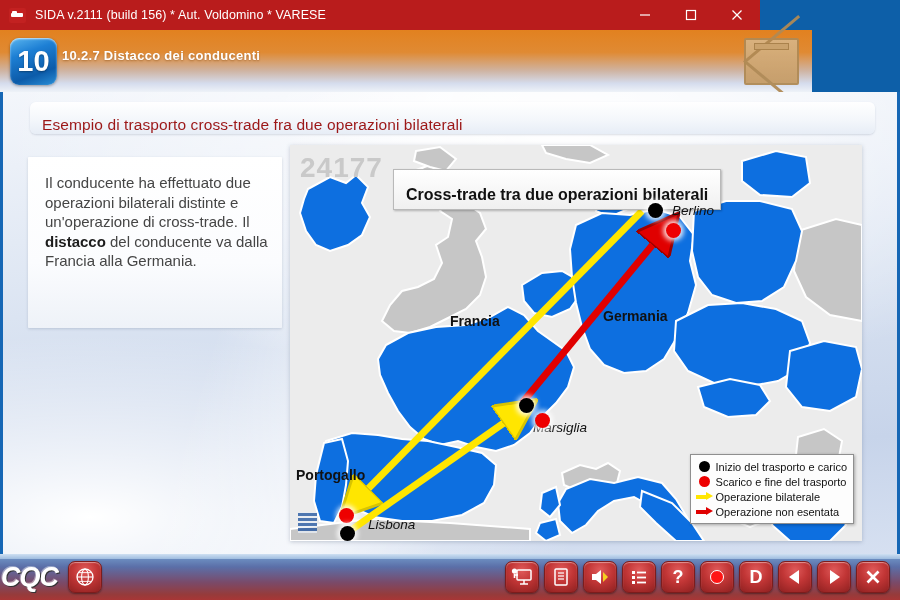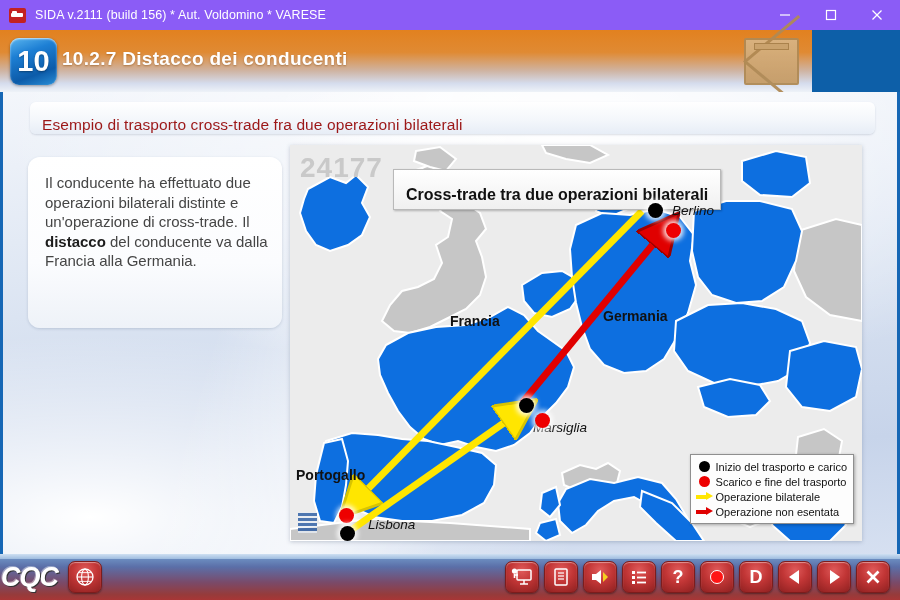--- a/index.html
+++ b/index.html
@@ -10,22 +10,22 @@
   }
   .app {
     position: relative;
     width: 900px;
     height: 600px;
     overflow: hidden;
   }
 
   
   .titlebar {
-    position: absolute; left: 0; top: 0; width: 900px; height: 30px;
-    background: #8b5cf6;
+    position: absolute; left: 0; top: 0; width: 760px; height: 30px;
+    background: #b91c1c;
     display: flex; align-items: center;
   }
   .tb-icon {
     width: 17px; height: 15px; margin-left: 9px; margin-right: 9px;
     background: #c32121; border-radius: 2px;
     position: relative; flex: none;
   }
   .tb-icon::before {
     content: ""; position: absolute; left: 2px; top: 5px;
     width: 12px; height: 4px; background: #fff; border-radius: 1px;
@@ -54,21 +54,21 @@
     position: absolute; left: 10px; top: 8px; width: 47px; height: 47px;
     border-radius: 9px;
     background: linear-gradient(160deg, #5bb6ef 0%, #1d7fd4 32%, #0c5ba9 72%, #2a8fd8 100%);
     box-shadow: inset 0 1px 2px rgba(255,255,255,.75), 0 1px 3px rgba(0,0,0,.35);
     display: flex; align-items: center; justify-content: center;
     color: #fff; font-size: 29px; font-weight: bold; line-height: 1;
     text-shadow: 0 1px 2px rgba(0,0,0,.35);
   }
   .header-title {
     position: absolute; left: 62px; top: 18px;
-    color: #ffffff; font-size: 19px; font-weight: bold;
+    color: #ffffff; font-size: 13px; font-weight: bold;
     text-shadow: 0 1px 2px rgba(120,60,0,.45);
     letter-spacing: .3px;
   }
   .crate {
     position: absolute; right: 13px; top: 8px; width: 55px; height: 47px;
     background: linear-gradient(180deg, #d9b483 0%, #c69c66 100%);
     border: 2px solid #b08a55; border-radius: 2px;
     opacity: .95;
   }
   .crate::before, .crate::after {
@@ -112,21 +112,21 @@
     z-index: 4;
   }
   .subtitle-text {
     margin-left: 12px; color: #9c1717; font-size: 15.5px; letter-spacing: .1px;
   }
 
   
   .info-panel {
     position: absolute; left: 28px; top: 157px; width: 254px; min-height: 171px;
     background: linear-gradient(180deg, #ffffff 0%, #fbfcfe 62%, #eef2f8 100%);
-    border-radius: 12px;
+    border-radius: 1px;
     box-shadow: 0 1px 3px rgba(60,80,110,.2);
     padding: 16px 14px 14px 17px;
     z-index: 3;
   }
   .info-text {
     color: #454545; font-size: 15px; line-height: 1.30;
   }
   .info-text b { color: #1c1c1c; font-weight: bold; }
 
   

